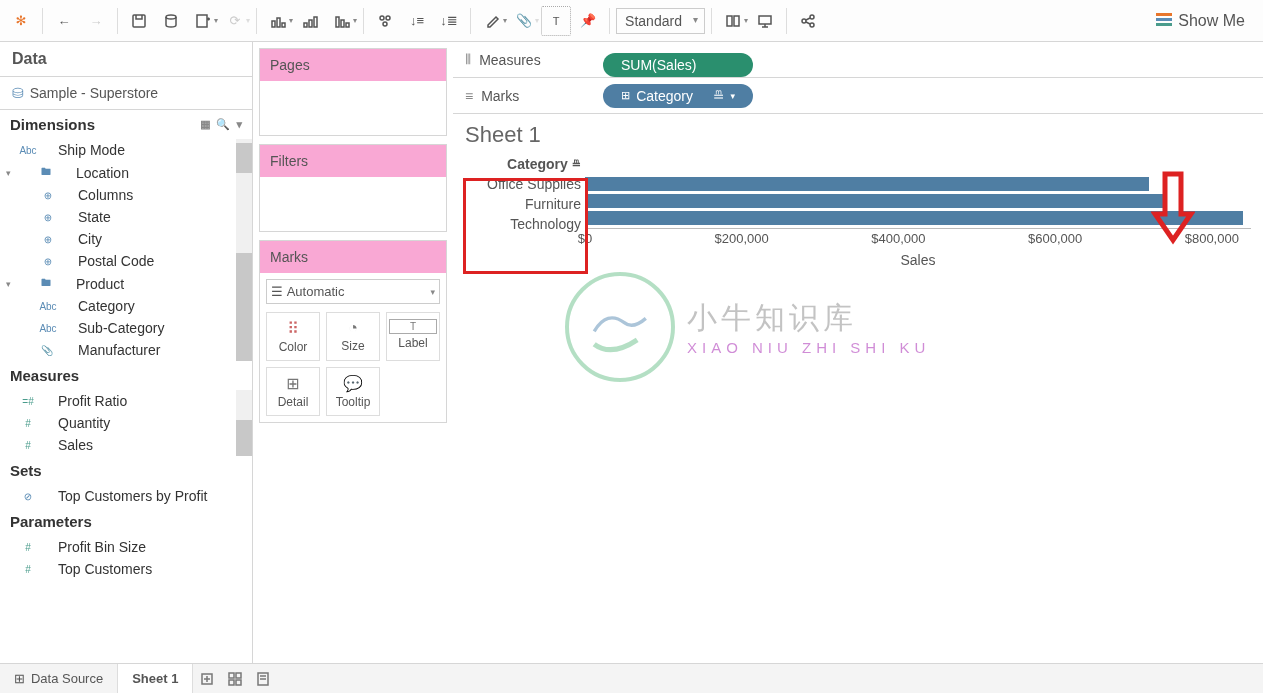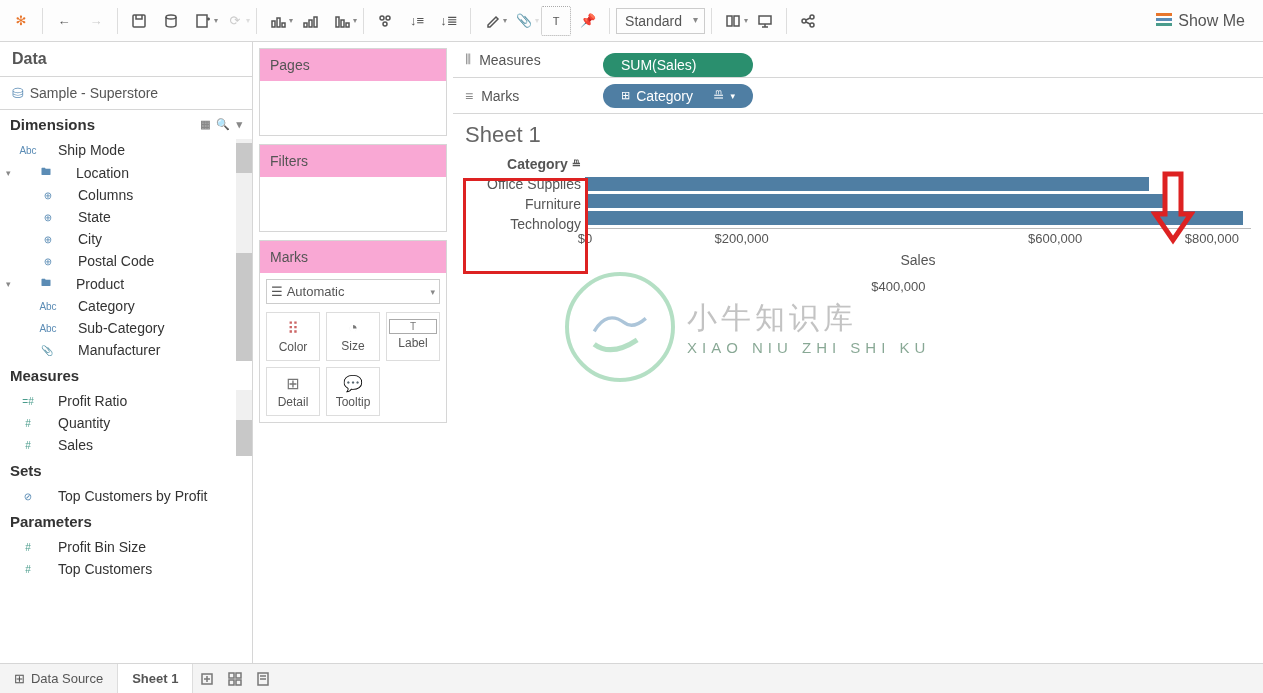--- a/index.html
+++ b/index.html
@@ -77,21 +77,21 @@
 .bars { flex: 1; position: relative; }
 .bar { height: 14px; background: #4f7ea3; margin: 3px 0;}
 .axis { position: relative; height: 22px; border-top: 1px solid #bbb; margin-top: 2px;}
 .tick { position: absolute; top: 2px; font-size: 13px; color: #555; transform: translateX(-50%);}
 .axis-label { text-align: center; font-size: 14px; color: #555; margin-top: 2px;}
 
 .watermark { position: absolute; left: 100px; top: 120px; opacity: 0.5; display: flex; align-items: center; gap: 12px; pointer-events: none;}
 .watermark .wm-logo { width: 110px; height: 110px; border: 4px solid #6cc08b; border-radius: 50%; position: relative;}
 .watermark .wm-text { color: #888;}
 .watermark .wm-text .big { font-size: 30px; letter-spacing: 4px;}
-.watermark .wm-text .small { font-size: 15px; letter-spacing: 5px; color: #14532d;}
+.watermark .wm-text .small { font-size: 15px; letter-spacing: 5px; color: #a21caf;}
 
 
 .bottom { height: 30px; border-top: 1px solid #d6d6d6; background: #f4f4f4; display: flex; align-items: stretch;}
 .bottom .btab { padding: 6px 14px; font-size: 13px; color: #555; display: flex; align-items: center; gap: 6px; border-right: 1px solid #ddd;}
 .bottom .btab.active { background: #fff; font-weight: 600;}
 .bottom .bicon { width: 28px; display: flex; align-items: center; justify-content: center; color: #777;}
 
 svg.icon { width: 16px; height: 16px; stroke: currentColor; fill: none; stroke-width: 1.5; }
 </style>
 </head>
@@ -397,21 +397,21 @@
             </div>
             <div class="bars">
               <div id="bar-rows" style="padding-top:22px;">
                   <div class="bar" style="width: 84.7059%;"></div>
                   <div class="bar" style="width: 87.0588%;"></div>
                   <div class="bar" style="width: 98.8235%;"></div>
                 </div>
               <div class="axis" id="axis">
                   <div class="tick" style="left: 0%;">$0</div>
                   <div class="tick" style="left: 23.5294%;">$200,000</div>
-                  <div class="tick" style="left: 47.0588%; margin-top: 48px;">$400,000</div>
+                  <div class="tick" style="left: 47.0588%;">$400,000</div>
                   <div class="tick" style="left: 70.5882%;">$600,000</div>
                   <div class="tick" style="left: 94.1176%;">$800,000</div>
                 </div>
               <div class="axis-label">Sales</div>
             </div>
           </div>
 
           <div class="watermark">
             <div class="wm-logo">
               <svg viewBox="0 0 100 100" style="position:absolute; inset:8px;">

